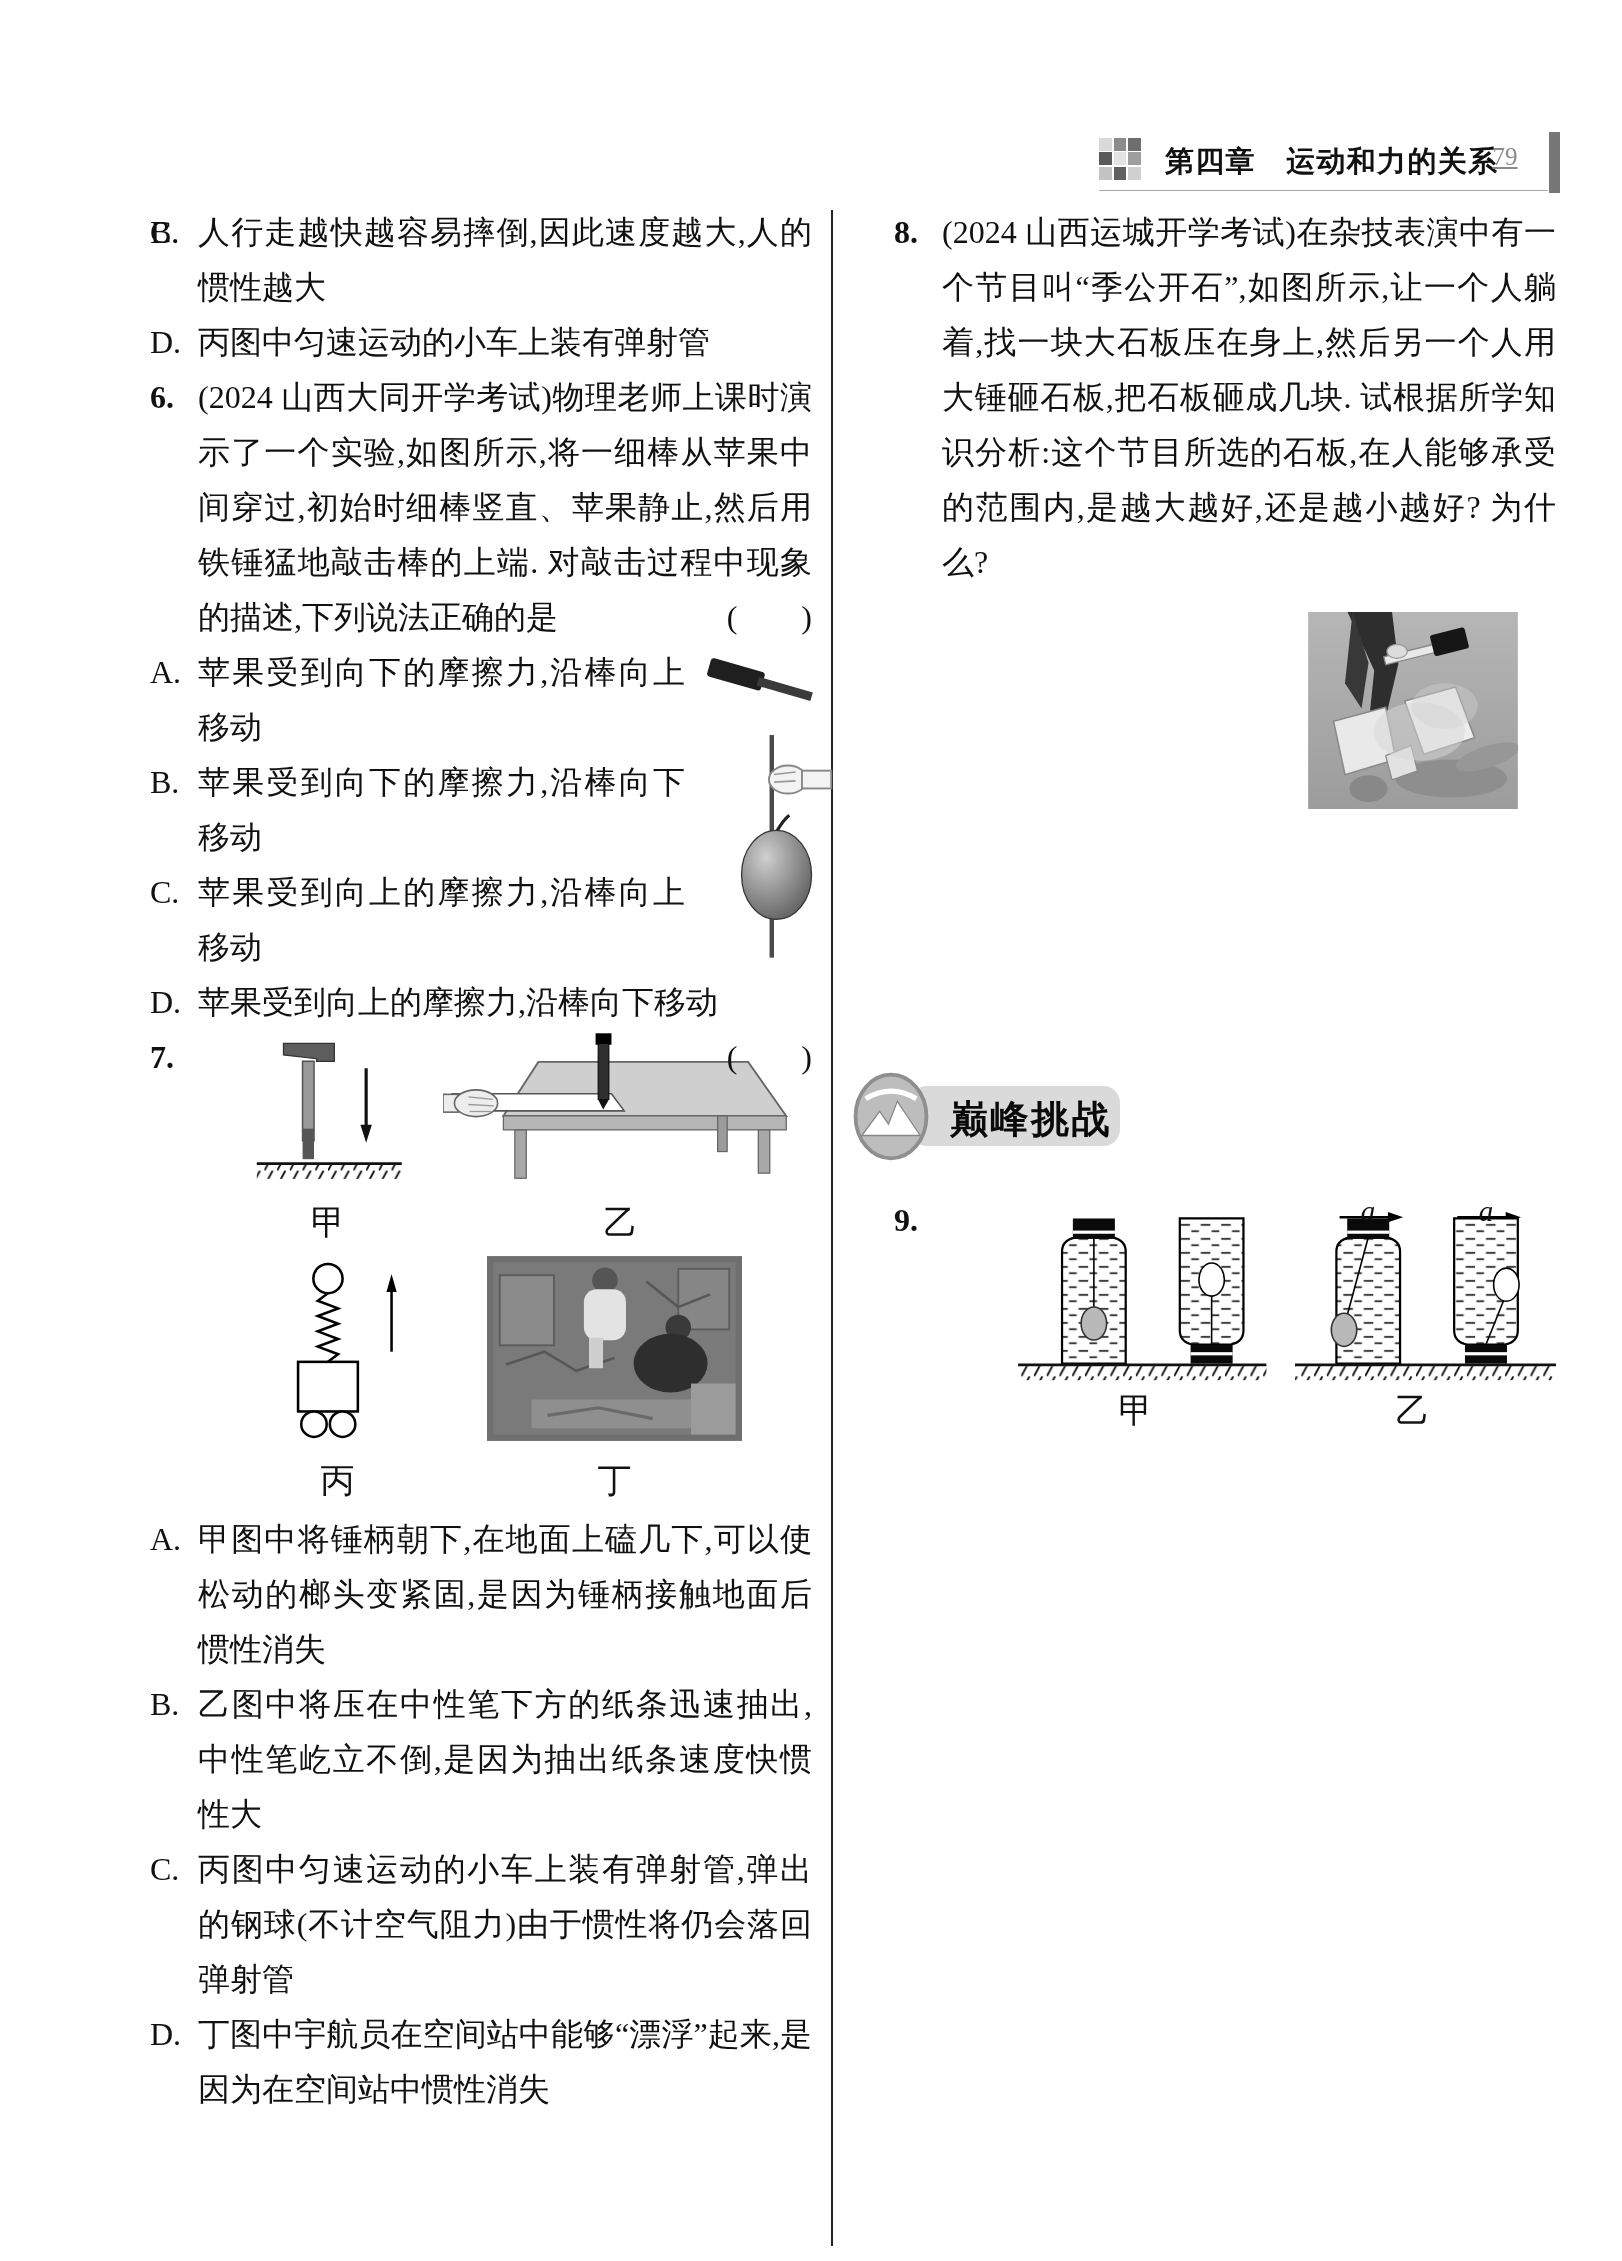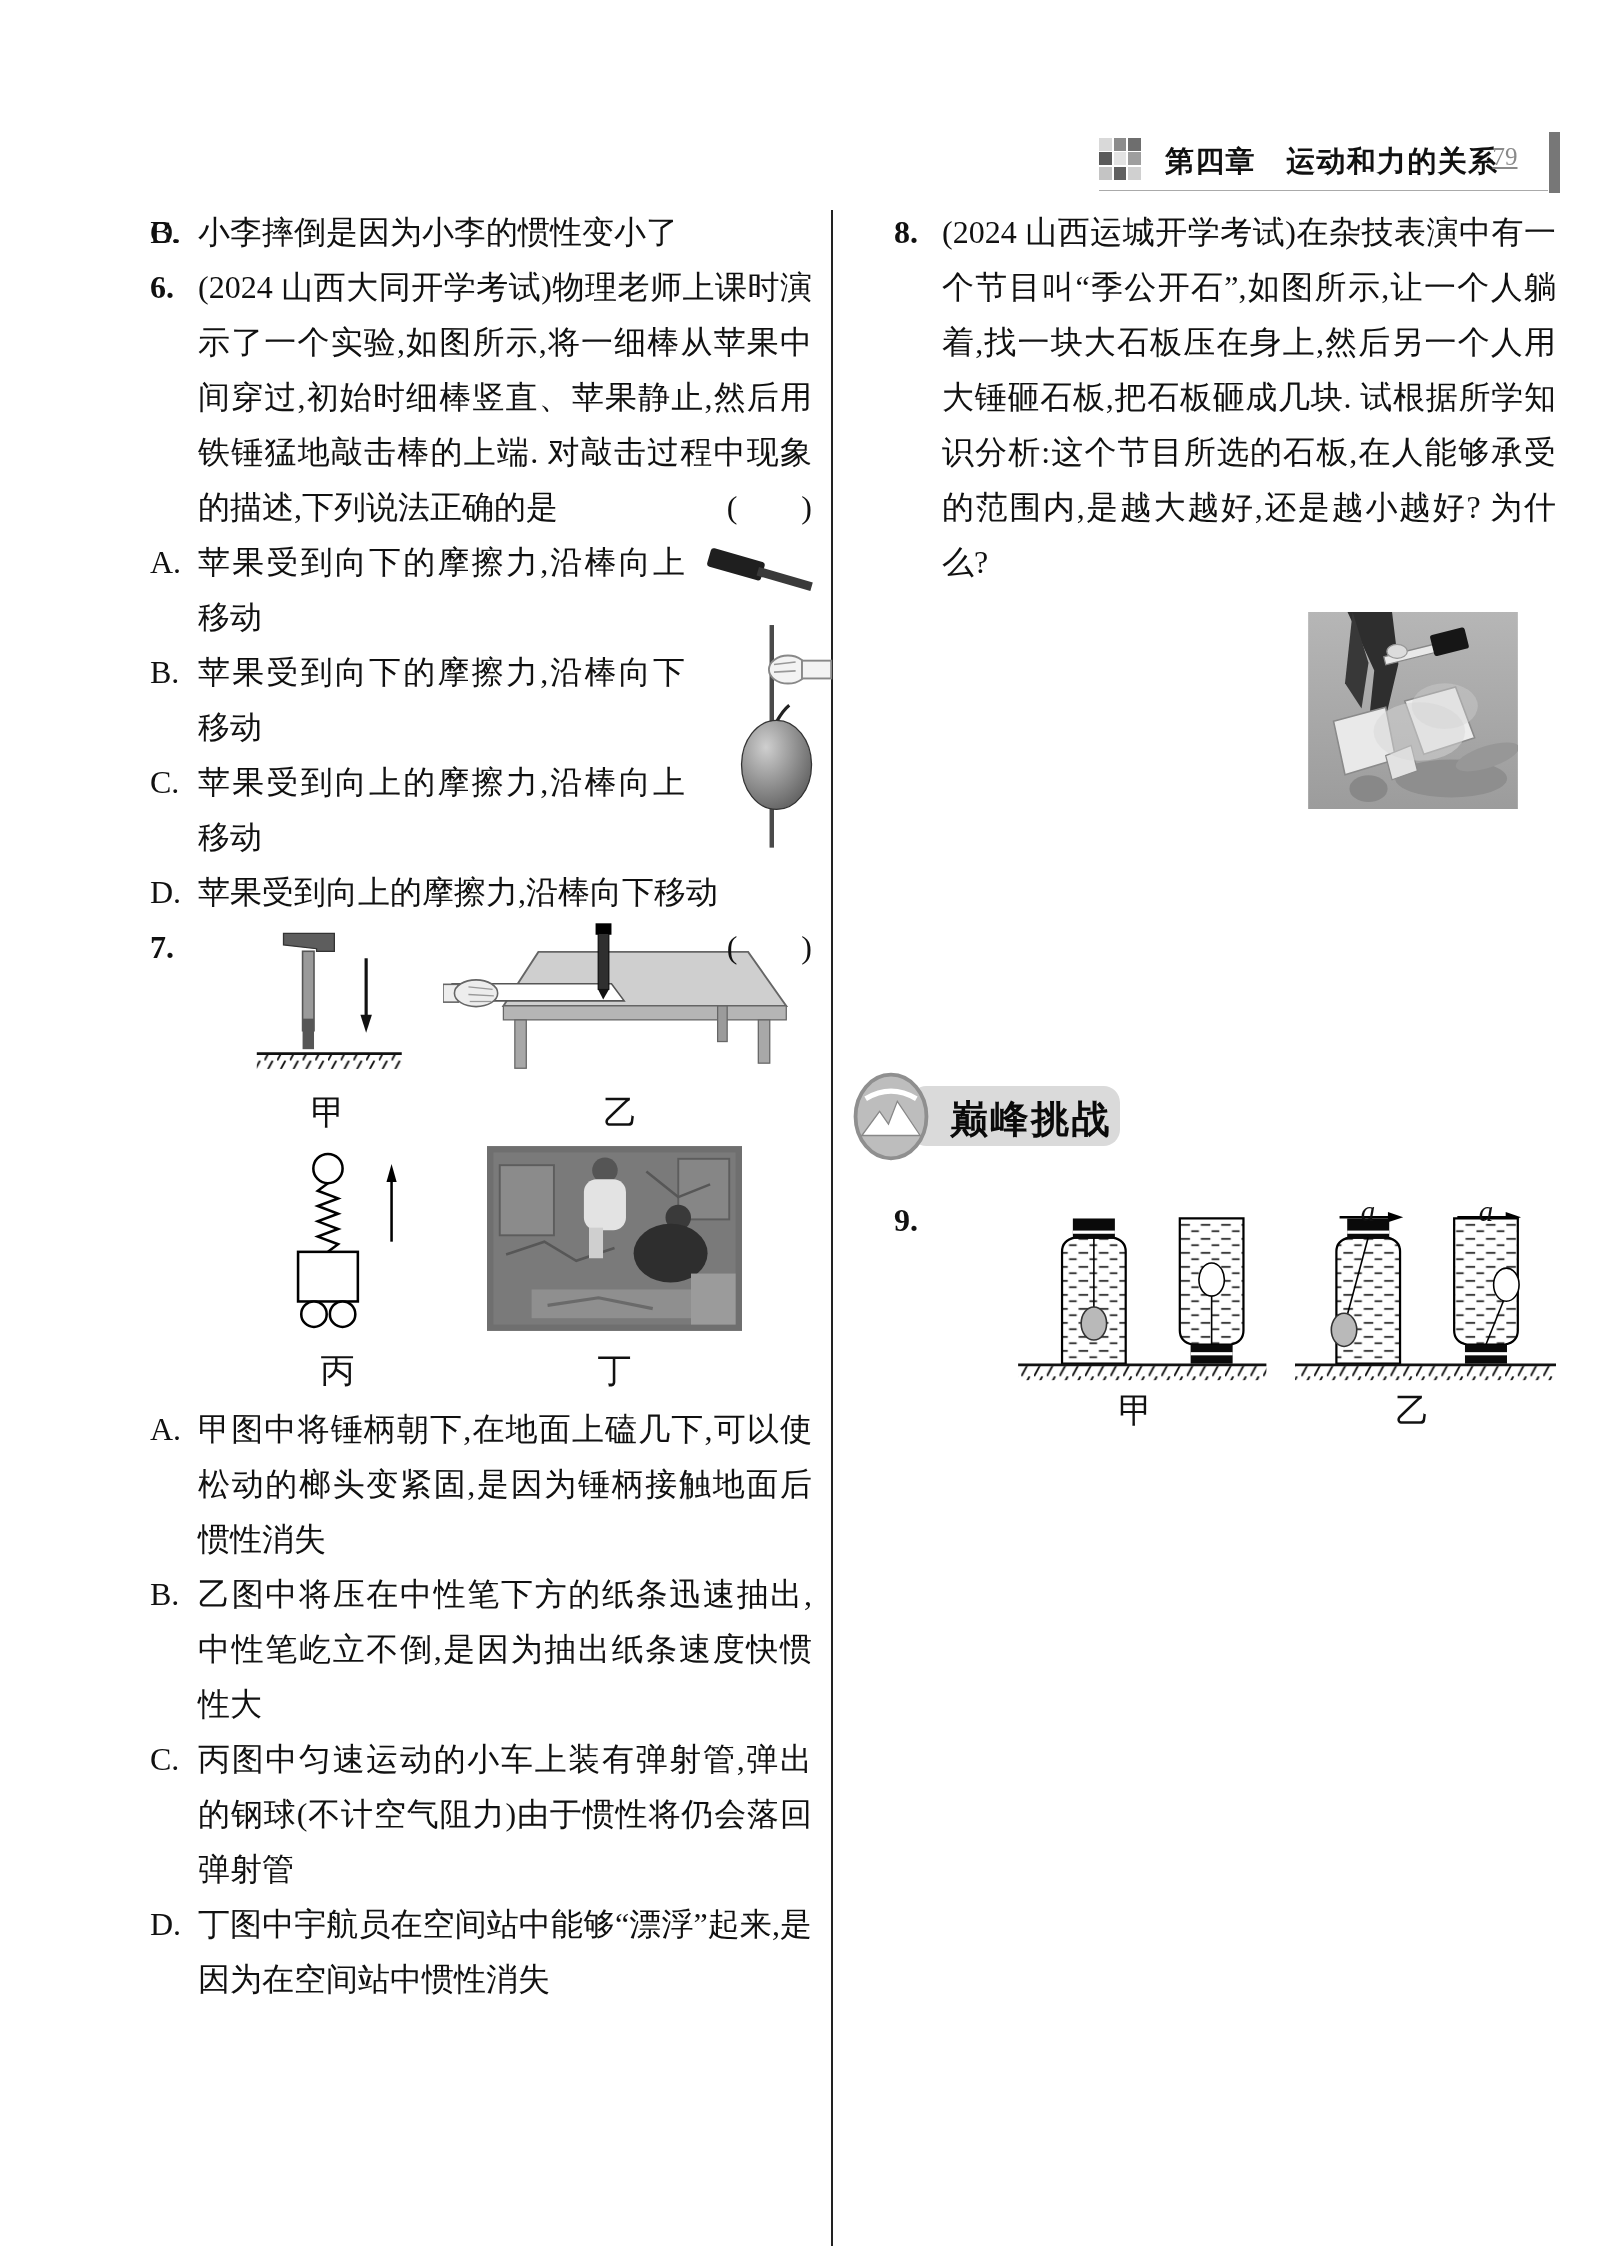--- a/index.html
+++ b/index.html
@@ -85,24 +85,25 @@
 
 <div class="divider"></div>
 
 <div class="col col-left">
 
   <div class="para">
     <span class="lbl">B.</span>
   </div>
   <div class="para">
     <span class="lbl">C.</span>
+    <span class="txt">人行走越快越容易摔倒,因此速度越大,人的惯性越大</span>
   </div>
   <div class="para">
     <span class="lbl">D.</span>
-    <span class="txt">小李摔倒是因为小李的惯性变小了</span>
+    <span class="txt">丙图中匀速运动的小车上装有弹射管</span>
   </div>
 
   <div class="para">
     <span class="lbl qnum">6.</span>
     <span class="txt">(2024 山西大同开学考试)物理老师上课时演示了一个实验,如图所示,将一细棒从苹果中间穿过,初始时细棒竖直、苹果静止,然后用铁锤猛地敲击棒的上端. 对敲击过程中现象的描述,下列说法正确的是</span>
     <span class="blank">(　　)</span>
   </div>
 
   <div class="q6block">
     <div class="q6spacer"></div>

